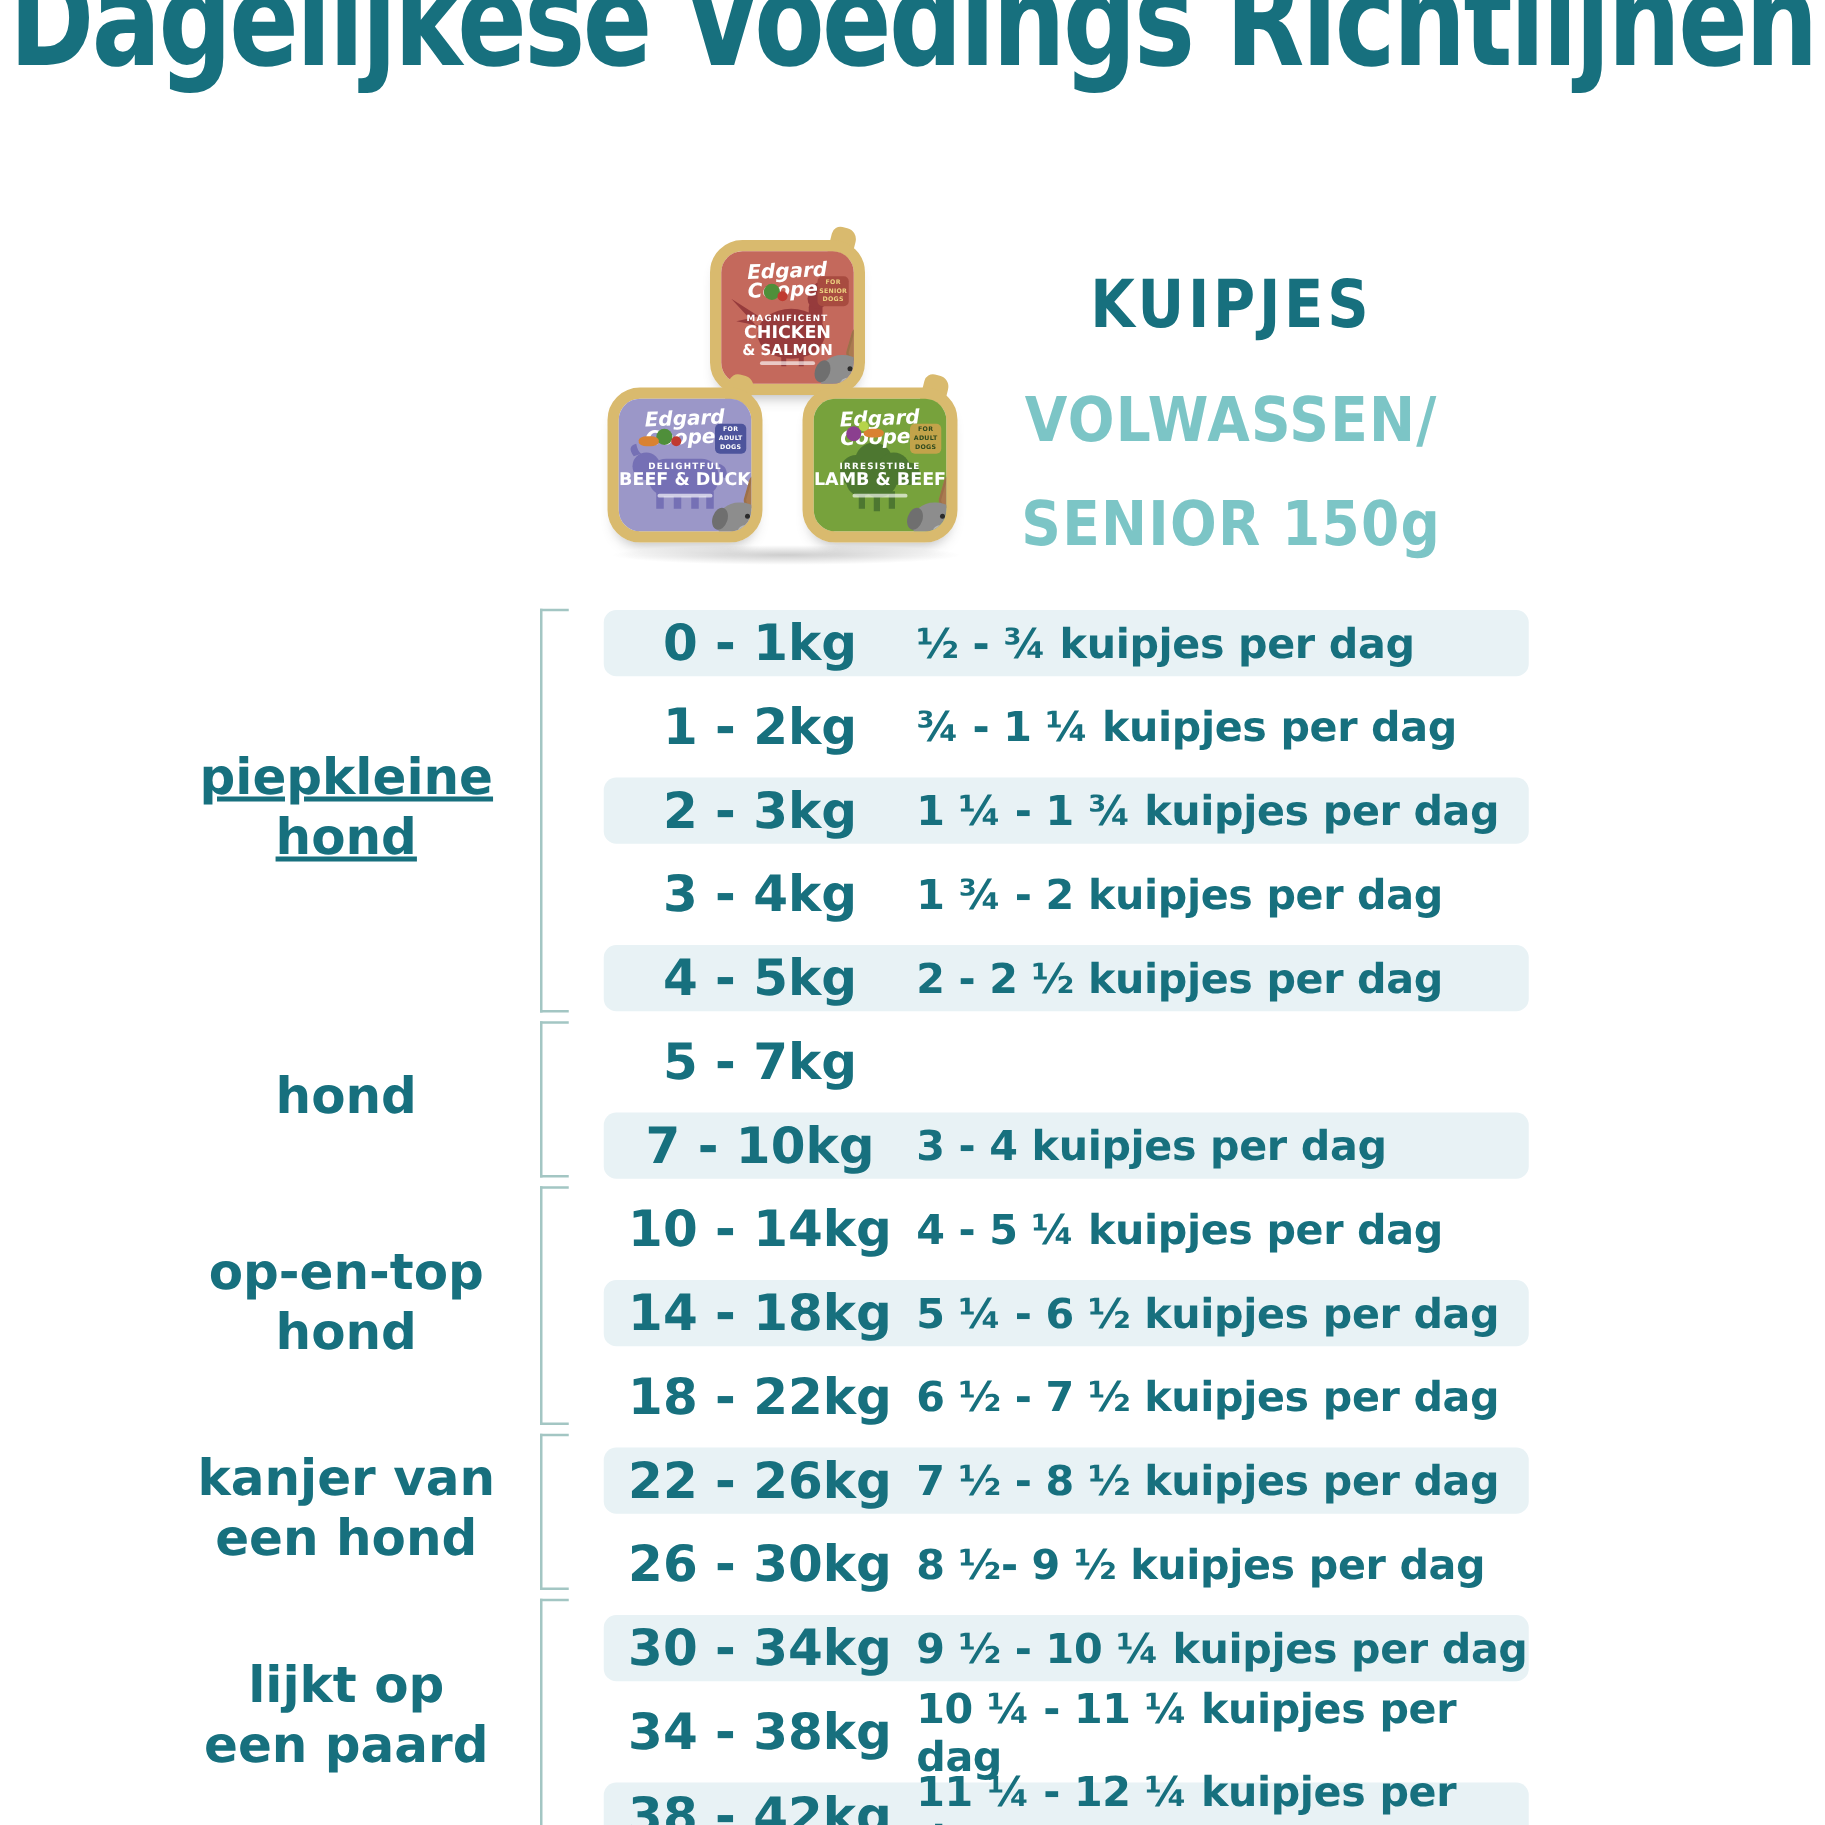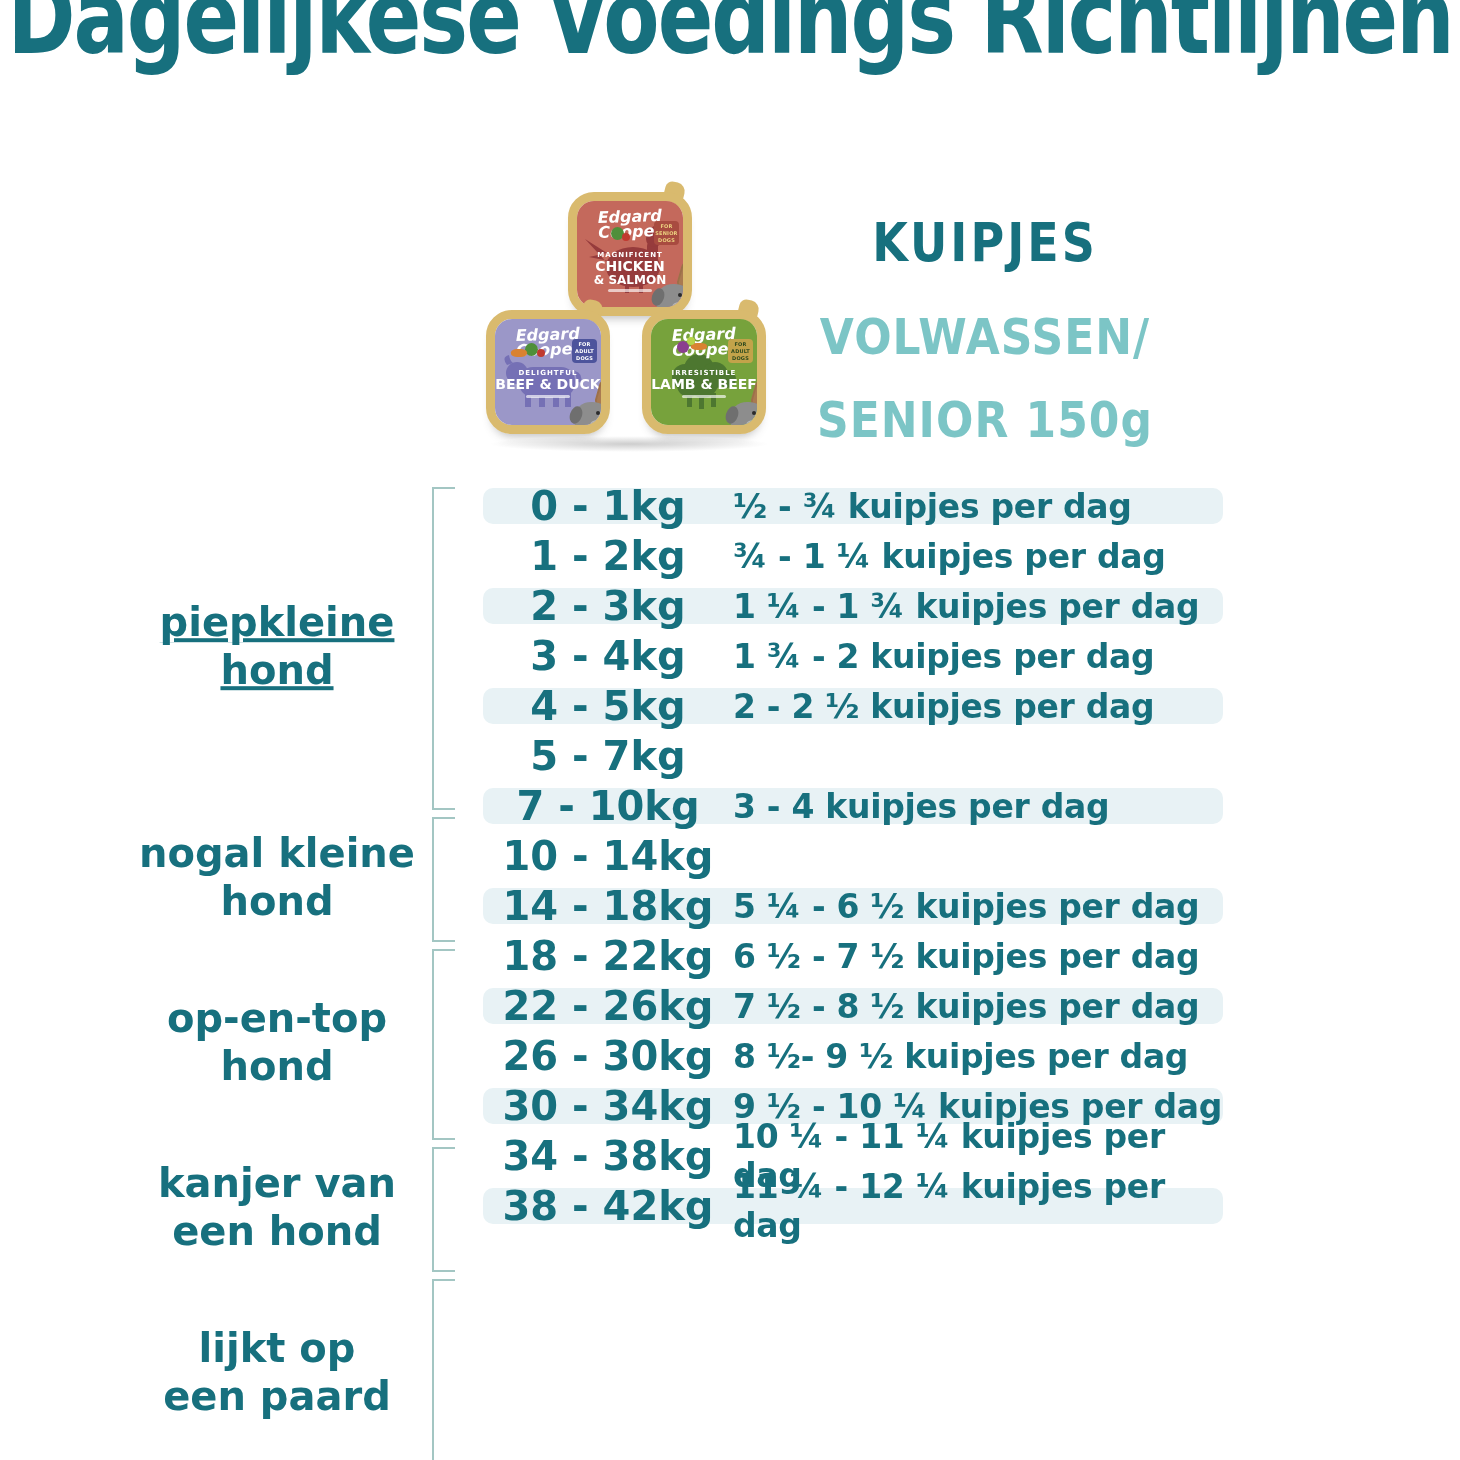--- a/index.html
+++ b/index.html
@@ -60,21 +60,21 @@
 
   
   .col-header{position:absolute;left:760px;top:212px;width:450px;text-align:center;}
   .col-title{font-size:46px;letter-spacing:3px;color:var(--teal,#17707e);
              transform:scaleY(1.15);transform-origin:top center;}
   .col-sub{margin-top:30px;font-size:44px;line-height:74px;letter-spacing:1px;
            color:var(--aqua,#7cc5c6);transform:scaleY(1.12);transform-origin:top center;}
 
   
   .table{position:absolute;left:483px;top:488px;width:740px;}
-  .row{height:36px;margin-bottom:14px;border-radius:10px;display:flex;align-items:center;}
+  .row{height:53px;margin-bottom:14px;border-radius:10px;display:flex;align-items:center;}
   .row.shaded{background:var(--row-bg,#e8f2f5);}
   .cw{width:250px;text-align:center;font-size:40px;color:var(--teal,#17707e);}
   .cp{flex:1;text-align:left;font-size:33px;letter-spacing:-.3px;color:var(--teal,#17707e);}
 
   
   .bracket{position:absolute;left:432px;width:21px;
            border-left:2px solid var(--bracket,#a3c6c3);
            border-top:2px solid var(--bracket,#a3c6c3);
            border-bottom:2px solid var(--bracket,#a3c6c3);}
   .glabel{position:absolute;left:95px;width:364px;text-align:center;
@@ -255,20 +255,21 @@
       </div>
       <div class="row">
         <div class="cw">5 - 7kg</div>
       </div>
       <div class="row shaded">
         <div class="cw">7 - 10kg</div>
         <div class="cp">3 - 4 kuipjes per dag</div>
       </div>
       <div class="row">
         <div class="cw">10 - 14kg</div>
+        <div class="cp">4 - 5 ¼ kuipjes per dag</div>
       </div>
       <div class="row shaded">
         <div class="cw">14 - 18kg</div>
         <div class="cp">5 ¼ - 6 ½ kuipjes per dag</div>
       </div>
       <div class="row">
         <div class="cw">18 - 22kg</div>
         <div class="cp">6 ½ - 7 ½ kuipjes per dag</div>
       </div>
       <div class="row shaded">
@@ -294,21 +295,20 @@
     </div>
 
   <div>
       <div class="bracket" style="top: 487px; height: 319px;"></div>
       <div class="glabel" style="top: 646.5px; text-decoration: underline;">
         <div>piepkleine</div>
         <div>hond</div>
       </div>
       <div class="bracket" style="top: 817px; height: 121px;"></div>
       <div class="glabel" style="top: 877.5px;">
-        <div>nogal kleine</div>
         <div>hond</div>
       </div>
       <div class="bracket" style="top: 949px; height: 187px;"></div>
       <div class="glabel" style="top: 1042.5px; text-align: center;">
         <div>op-en-top</div>
         <div>hond</div>
       </div>
       <div class="bracket" style="top: 1147px; height: 121px;"></div>
       <div class="glabel" style="top: 1207.5px;">
         <div>kanjer van</div>

